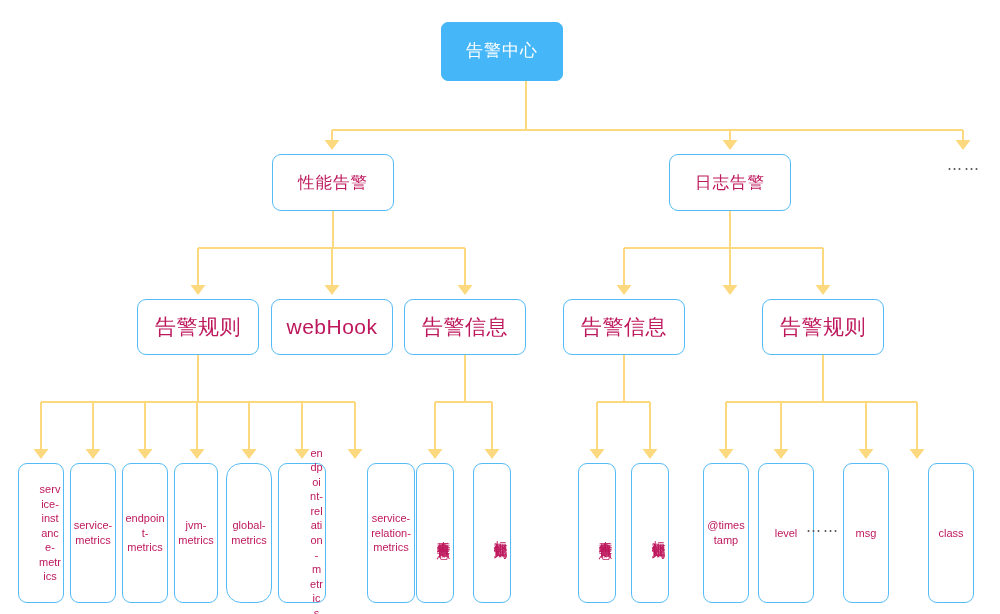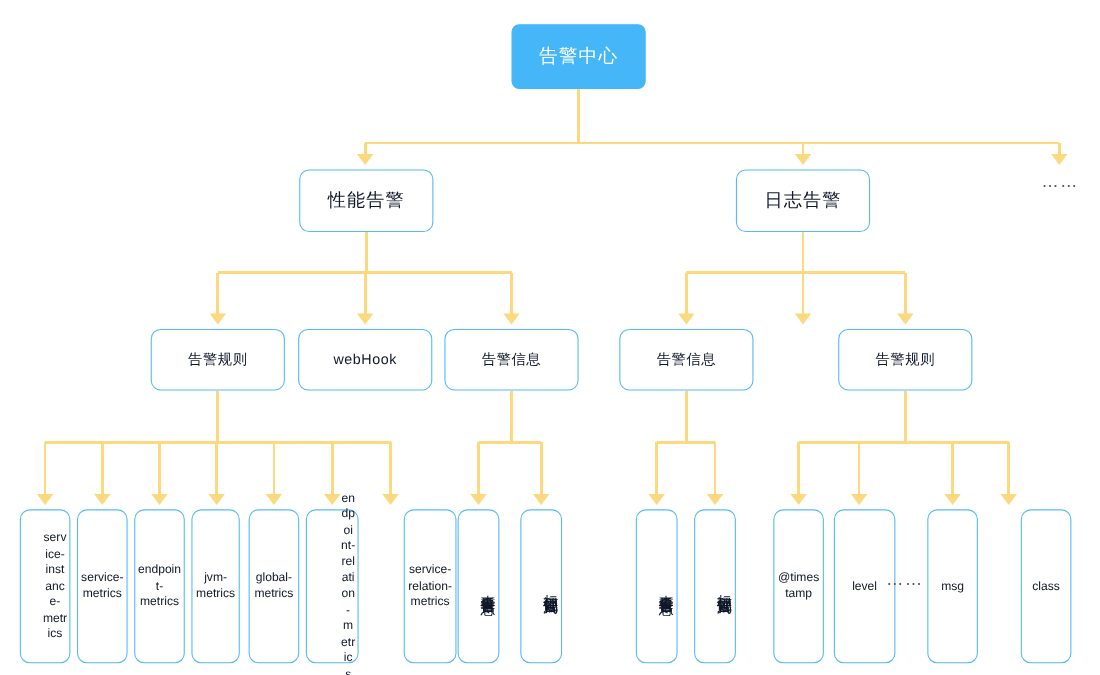--- a/index.html
+++ b/index.html
@@ -30,37 +30,37 @@
   .node {
     position: absolute;
     box-sizing: border-box;
     display: flex;
     align-items: center;
     justify-content: center;
     text-align: center;
     border-radius: 9px;
     background: #ffffff;
     border: 1.6px solid #55bbf5;
-    color: #0f172a;
+    color: #be185d;
     line-height: 1.32;
   }
   .node.root {
     background: #45b7f8;
     border-color: #45b7f8;
     color: #ffffff;
     border-radius: 7px;
     font-size: 17px;
     letter-spacing: 1px;
   }
   .node.level2 {
     font-size: 16.5px;
     letter-spacing: 1px;
   }
   .node.level3 {
-    font-size: 13px;
+    font-size: 21px;
     letter-spacing: 0.5px;
   }
   .node.leaf {
     font-size: 11px;
     letter-spacing: 0;
     padding: 2px;
   }
   .node.leaf.vertical {
     font-size: 13.5px;
     letter-spacing: 1px;
@@ -158,21 +158,21 @@
         <path d="M 718.5 449 L 733.5 449 L 726 459 Z" fill="#fcd97f"></path>
         <line x1="781" y1="402" x2="781" y2="449" stroke="#fcd97f" stroke-width="2.4" shape-rendering="crispEdges"></line>
         <path d="M 773.5 449 L 788.5 449 L 781 459 Z" fill="#fcd97f"></path>
         <line x1="866" y1="402" x2="866" y2="449" stroke="#fcd97f" stroke-width="2.4" shape-rendering="crispEdges"></line>
         <path d="M 858.5 449 L 873.5 449 L 866 459 Z" fill="#fcd97f"></path>
         <line x1="917" y1="402" x2="917" y2="449" stroke="#fcd97f" stroke-width="2.4" shape-rendering="crispEdges"></line>
         <path d="M 909.5 449 L 924.5 449 L 917 459 Z" fill="#fcd97f"></path>
       </g>
     </svg>
   <div id="node-layer">
-      <div class="node root" style="left: 465px; top: 22px; width: 122px; height: 59px;">
+      <div class="node root" style="left: 441px; top: 22px; width: 122px; height: 59px;">
         <span class="leaf-text">告警中心</span>
       </div>
       <div class="node level2" style="left: 272px; top: 154px; width: 122px; height: 57px;">
         <span class="leaf-text">性能告警</span>
       </div>
       <div class="node level2" style="left: 669px; top: 154px; width: 122px; height: 57px;">
         <span class="leaf-text">日志告警</span>
       </div>
       <div class="node level3" style="left: 137px; top: 299px; width: 122px; height: 56px;">
         <span class="leaf-text">告警规则</span>
@@ -194,21 +194,21 @@
       </div>
       <div class="node leaf" style="left: 70px; top: 463px; width: 46px; height: 140px;">
         <span class="leaf-text">service-metrics</span>
       </div>
       <div class="node leaf" style="left: 122px; top: 463px; width: 46px; height: 140px;">
         <span class="leaf-text">endpoint-metrics</span>
       </div>
       <div class="node leaf" style="left: 174px; top: 463px; width: 44px; height: 140px;">
         <span class="leaf-text">jvm-metrics</span>
       </div>
-      <div class="node leaf" style="left: 226px; top: 463px; width: 46px; height: 140px;">
+      <div class="node leaf" style="left: 226px; top: 463px; width: 46px; height: 140px; border-radius: 15px;">
         <span class="leaf-text">global-metrics</span>
       </div>
       <div class="node leaf" style="left: 278px; top: 463px; width: 48px; height: 140px; padding-left: 31px;">
         <span class="leaf-text">endpoint-relation-metrics</span>
       </div>
       <div class="node leaf" style="left: 331px; top: 463px; width: 48px; height: 140px; margin-left: 36px;">
         <span class="leaf-text">service-relation-metrics</span>
       </div>
       <div class="node leaf vertical" style="left: 416px; top: 463px; width: 38px; height: 140px;">
         <span class="leaf-text">查看告警信息</span>

